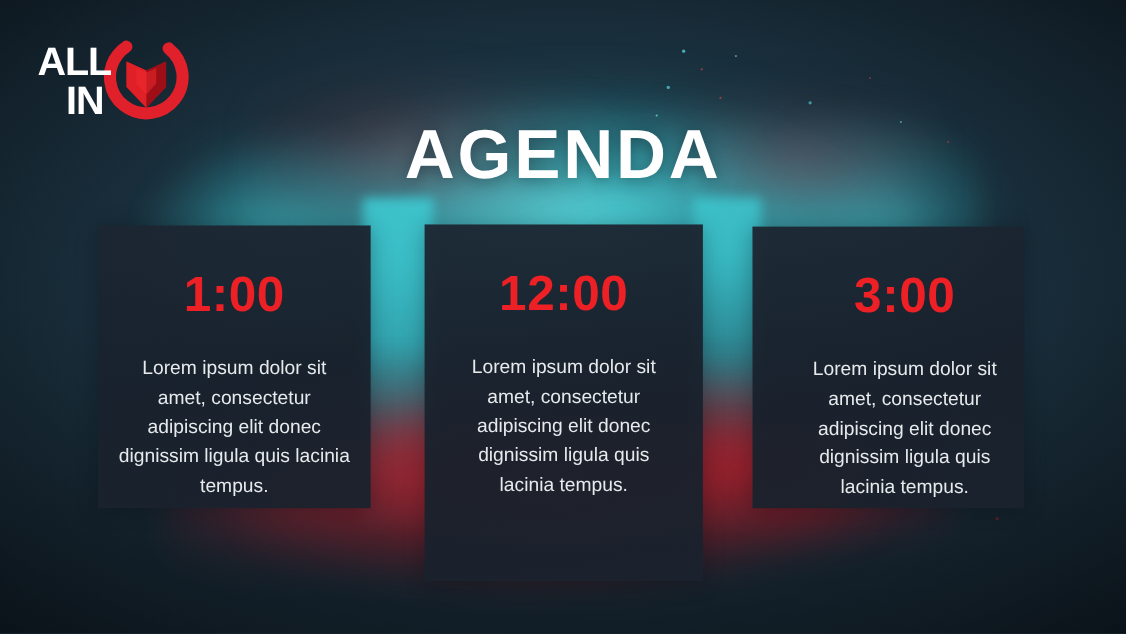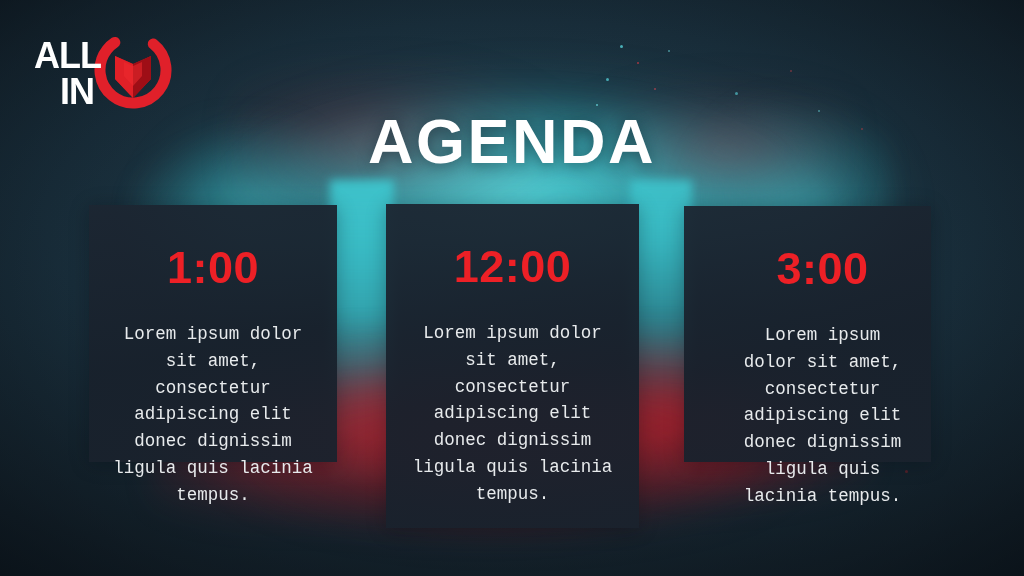--- a/index.html
+++ b/index.html
@@ -131,21 +131,21 @@
     color:#ed2026;
     letter-spacing:0.5px;
     line-height:1;
   }
   .card.c0 .time { margin-top:40px;text-align:center; }
   .card.c1 .time { margin-top:40px; }
   .card.c2 .time { margin-top:40px; }
 
   .card .body {
     margin-top:31px;
-    font-family:Liberation Mono, monospace;
+    font-family:Liberation Sans, sans-serif;
     font-size:17.5px;
     font-weight:400;
     line-height:1.53;
     color:#e7eaec;
     padding:0 6px;
   }
   .card.c0 .body { padding:0 4px; }
   .card.c1 .body { padding:0 8px; }
   .card.c2 .body { padding:0 6px; }
 

